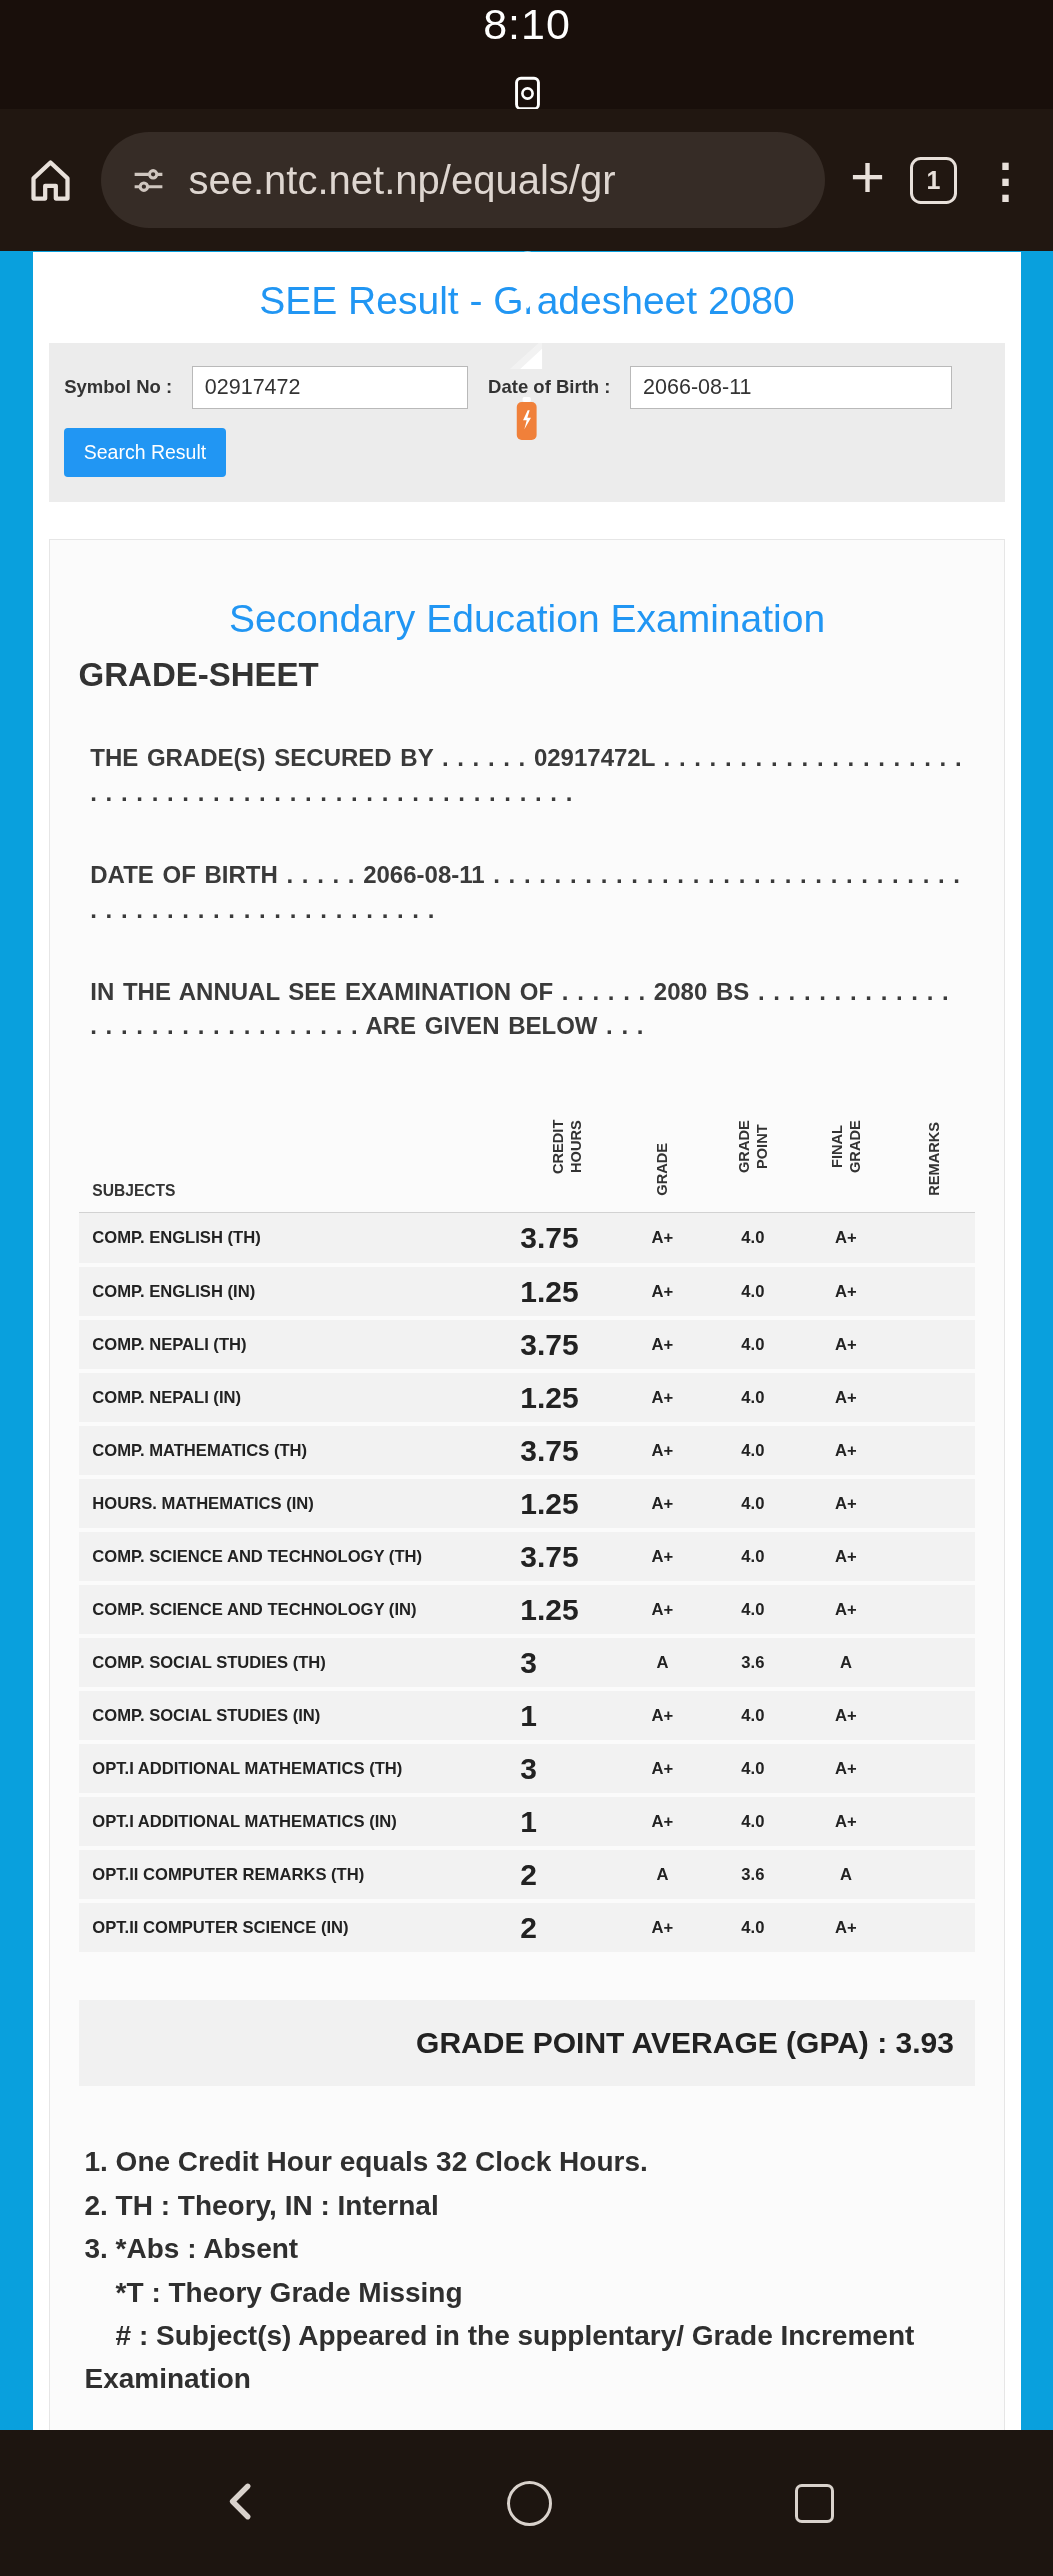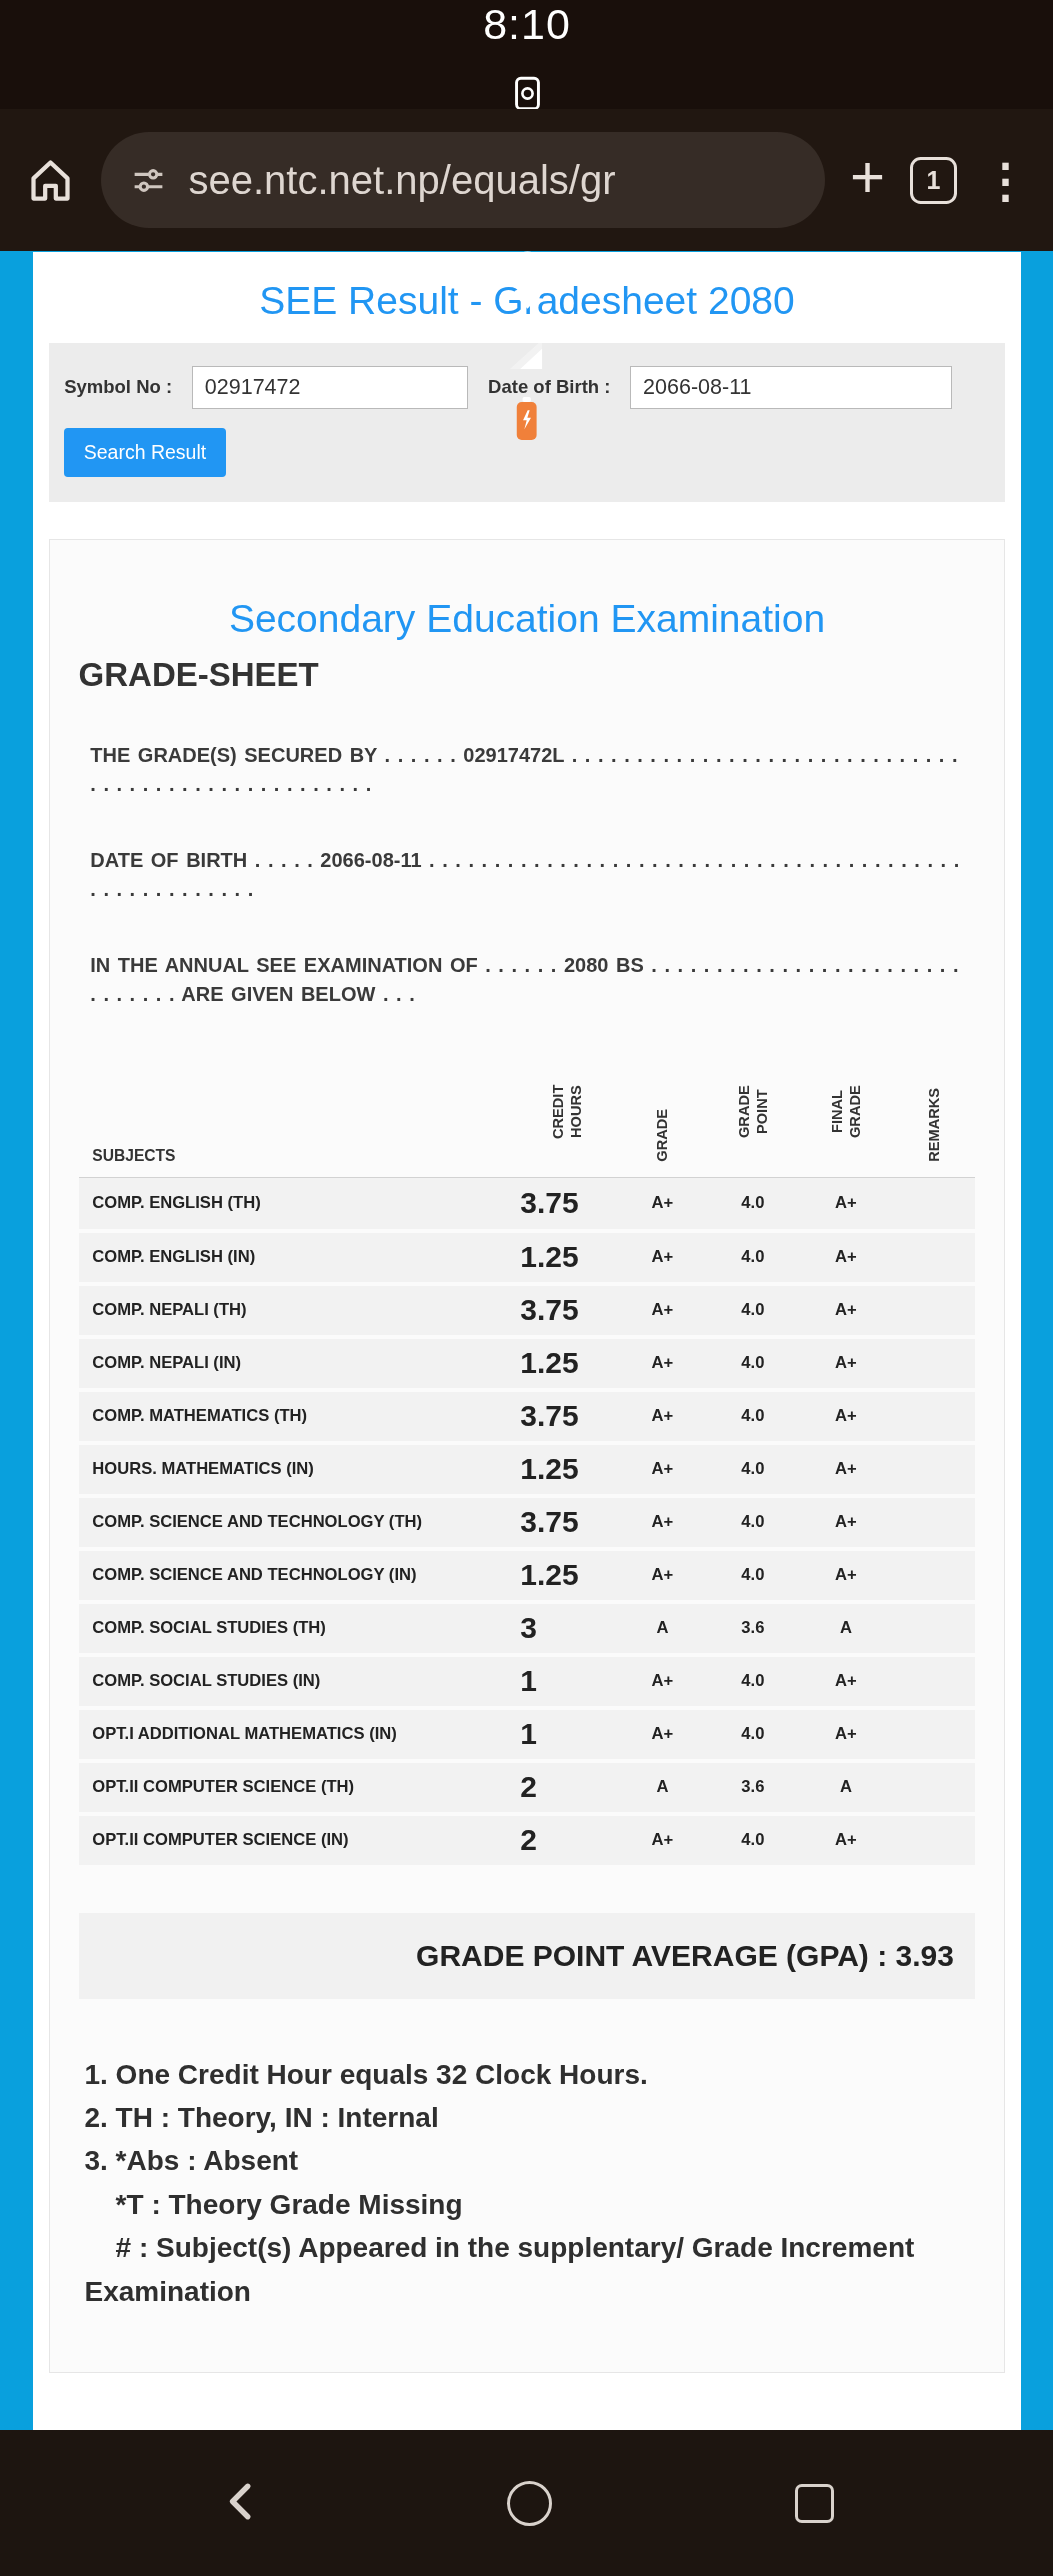--- a/index.html
+++ b/index.html
@@ -39,21 +39,21 @@
   .form-input { height:43px; border:1px solid #b9b9b9; background:#fff; font-size:21.5px;
     color:#333; padding:0 11.7px; font-family:"Liberation Sans", sans-serif; }
   .input-symbol { width:276px; }
   .input-dob { width:322px; }
   .search-btn { margin-top:19.5px; background:#2196f3; color:#fff; border:none; border-radius:3.9px;
     font-size:19.5px; padding:12.7px 19.5px; cursor:pointer; font-family:"Liberation Sans", sans-serif; }
 
   .card { margin:37px 15.6px 0; background:#fbfbfb; border:1px solid #e6e6e6; padding:57px 29px 59px; }
   .sheet-heading { text-align:center; color:#2196f3; font-size:39px; font-weight:400; }
   .sheet-subheading { text-align:left; color:#333; font-size:33px; font-weight:700; margin-top:15.6px; }
-  .sheet-line { margin-top:47px; font-size:20px; font-weight:700; color:#3a3a3a; line-height:1.45;
+  .sheet-line { margin-top:47px; font-size:24px; font-weight:700; color:#3a3a3a; line-height:1.45;
     padding:0 11.7px; word-spacing:2px; }
 
   
   table.grades { width:100%; border-collapse:collapse; margin-top:54px; }
   table.grades thead tr { height:105px; }
   table.grades th { vertical-align:bottom; padding-bottom:11.7px; border-bottom:1px solid #d2d2d2;
     font-weight:700; color:#333; }
   th.hhead { text-align:left; font-size:15.6px; padding-left:13.7px; }
   th.vhead { text-align:center; }
   th.vhead span { display:inline-block; writing-mode:vertical-rl; transform:rotate(180deg);
@@ -264,29 +264,37 @@
               </tr>
               <tr>
                 <td class="c-subject">COMP. SOCIAL STUDIES (IN)</td>
                 <td class="c-credit">1</td>
                 <td class="c-grade">A+</td>
                 <td class="c-point">4.0</td>
                 <td class="c-final">A+</td>
                 <td class="c-remarks"></td>
               </tr>
               <tr>
+                <td class="c-subject">OPT.I ADDITIONAL MATHEMATICS (TH)</td>
+                <td class="c-credit">3</td>
+                <td class="c-grade">A+</td>
+                <td class="c-point">4.0</td>
+                <td class="c-final">A+</td>
+                <td class="c-remarks"></td>
+              </tr>
+              <tr>
                 <td class="c-subject">OPT.I ADDITIONAL MATHEMATICS (IN)</td>
                 <td class="c-credit">1</td>
                 <td class="c-grade">A+</td>
                 <td class="c-point">4.0</td>
                 <td class="c-final">A+</td>
                 <td class="c-remarks"></td>
               </tr>
               <tr>
-                <td class="c-subject">OPT.II COMPUTER SCIENCE (TH)</td>
+                <td class="c-subject">OPT.II COMPUTER REMARKS (TH)</td>
                 <td class="c-credit">2</td>
                 <td class="c-grade">A</td>
                 <td class="c-point">3.6</td>
                 <td class="c-final">A</td>
                 <td class="c-remarks"></td>
               </tr>
               <tr>
                 <td class="c-subject">OPT.II COMPUTER SCIENCE (IN)</td>
                 <td class="c-credit">2</td>
                 <td class="c-grade">A+</td>

